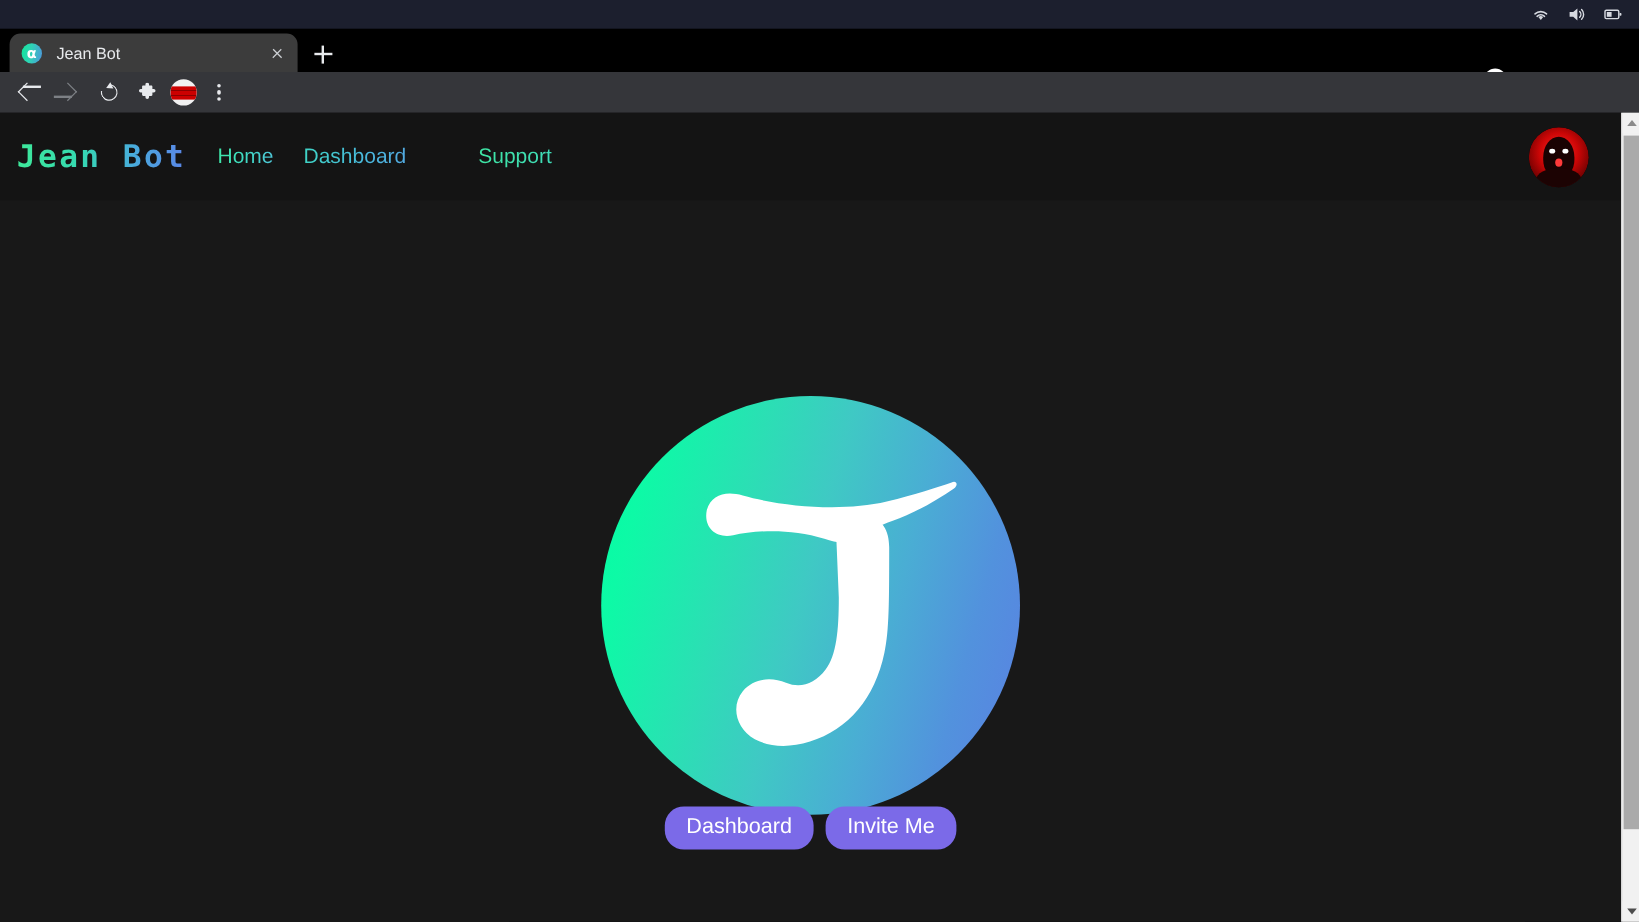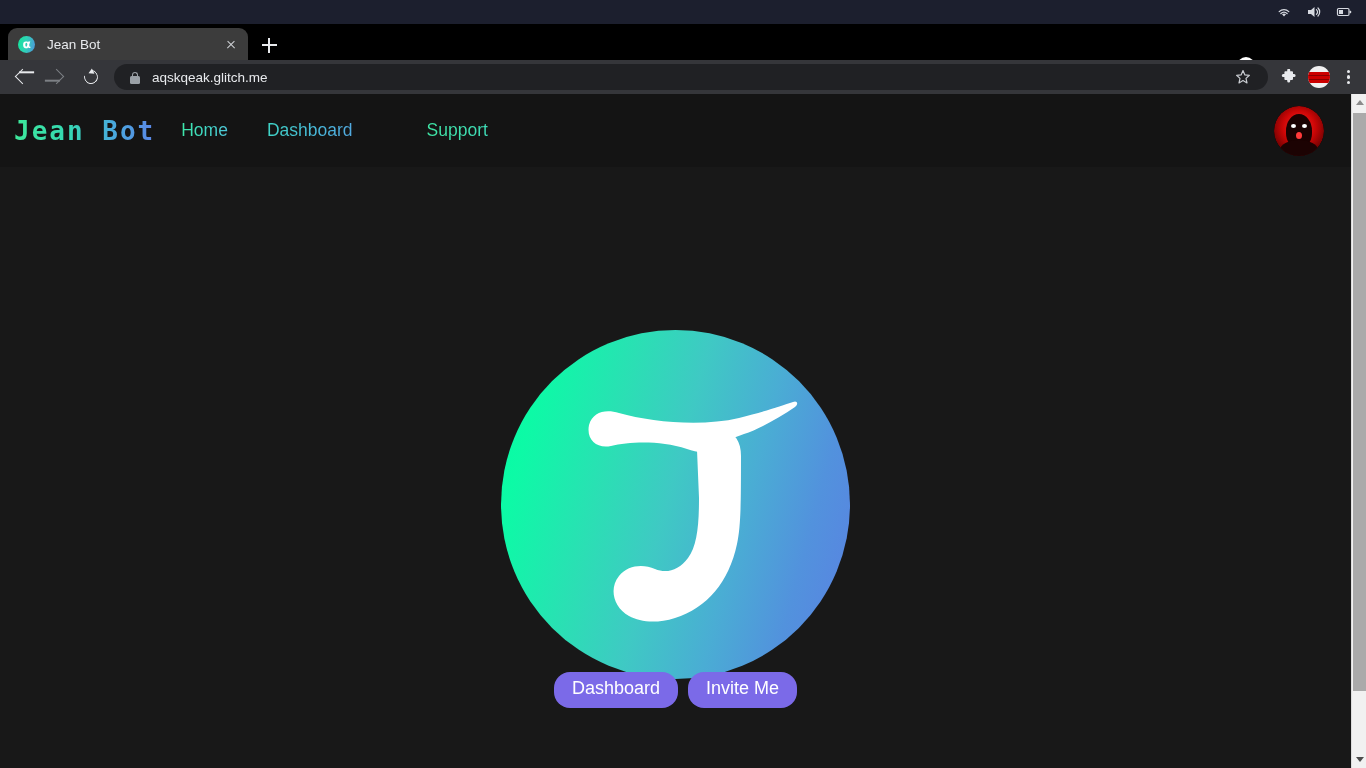--- a/index.html
+++ b/index.html
@@ -183,21 +183,21 @@
   }
   #brand{
     font-family:"DejaVu Sans Mono", monospace;
     font-size:26px; font-weight:bold; letter-spacing:2px;
     margin-left:14px; margin-right:26px;
     background:linear-gradient(90deg,#3ee89a 0%,#35d9b2 38%,#49aadd 70%,#5b86e8 100%);
     -webkit-background-clip:text; background-clip:text;
     -webkit-text-fill-color:transparent; color:transparent;
     white-space:nowrap;
   }
-  #site-nav{ display:flex; align-items:flex-start; gap:39px; }
+  #site-nav{ display:flex; align-items:flex-start; gap:25px; }
   #site-nav a{
     font-size:17.5px; text-decoration:none; white-space:nowrap;
     background:linear-gradient(90deg,#3ee8a8 0%,#3fd9c4 50%,#4fc6d8 100%);
     -webkit-background-clip:text; background-clip:text;
     -webkit-text-fill-color:transparent; color:transparent;
     cursor:pointer;
   }
   #site-nav a:nth-child(2){
     background:linear-gradient(90deg,#3fd4c6 0%,#49b8dc 60%,#52a9e0 100%);
     -webkit-background-clip:text; background-clip:text;
@@ -331,32 +331,20 @@
   <div class="navbtn" id="nav-back">
       <span class="arrow"></span>
     </div>
   <div class="navbtn" id="nav-fwd">
       <span class="arrow"></span>
     </div>
   <div class="navbtn" id="nav-reload">
       <span class="reload"></span>
     </div>
 
-  <div id="omnibox">
-    <span id="lock-icon">
-      <span class="shk"></span>
-        <span class="body"></span>
-    </span>
-    <span id="url-text" title="Search Google or type a URL">aqskqeak.glitch.me</span>
-    <span id="star-btn">
-      <svg width="16" height="16" viewBox="0 0 16 16">
-        <path d="M8 1.6 L9.9 5.9 L14.4 6.3 L11 9.4 L12 13.9 L8 11.5 L4 13.9 L5 9.4 L1.6 6.3 L6.1 5.9 Z" fill="none" stroke="#c9ccd1" stroke-width="1.2" stroke-linejoin="round"></path>
-      </svg>
-    </span>
-  </div>
 
   <div class="tbicon" id="ext-icon">
     <svg width="16" height="16" viewBox="0 0 16 16">
       <path d="M6.2 1.2a1.5 1.5 0 0 1 3 0v1.1h1.9c.5 0 .9.4.9.9v1.9h1.1a1.5 1.5 0 0 1 0 3h-1.1v1.9c0 .5-.4.9-.9.9H9.2v1.1a1.5 1.5 0 0 1-3 0v-1.1H4.3a.9.9 0 0 1-.9-.9V8.1H2.3a1.5 1.5 0 0 1 0-3h1.1V3.2c0-.5.4-.9.9-.9h1.9z" fill="#e8eaed"></path>
     </svg>
   </div>
   <div id="profile-avatar"></div>
   <div id="menu-btn">
       <i></i>
       <i></i>

